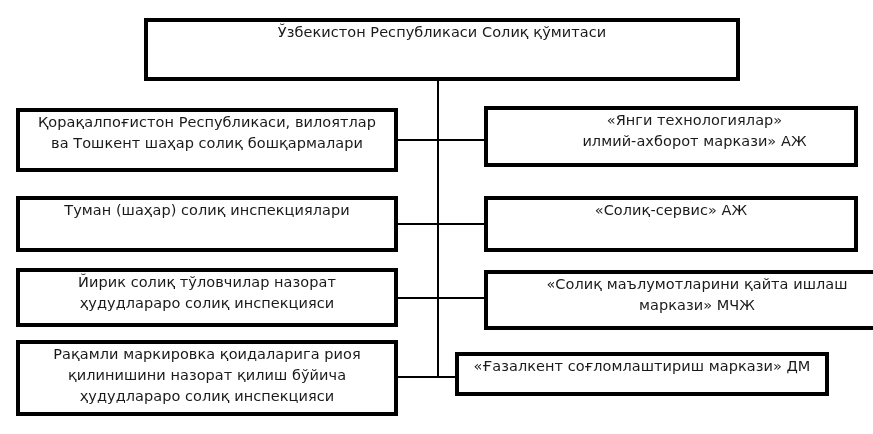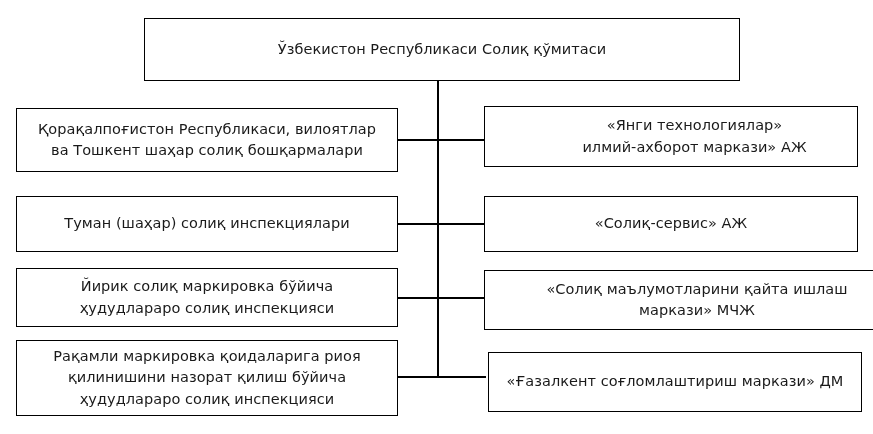--- a/index.html
+++ b/index.html
@@ -11,24 +11,23 @@
     position: relative;
     width: 873px;
     height: 434px;
     background: #ffffff;
     overflow: hidden;
     font-family: "DejaVu Sans", "Liberation Sans", sans-serif;
   }
   .node {
     position: absolute;
     box-sizing: border-box;
-    border: 1px solid #000000;
+    border: 4px solid #000000;
     background: #ffffff;
     display: flex;
-    align-items: center;
     justify-content: center;
     text-align: center;
     z-index: 3;
   }
   .node-label {
     display: block;
     color: #1a1a1a;
     font-size: 14.5px;
     line-height: 1.45;
     letter-spacing: 0.05px;
@@ -44,21 +43,21 @@
   }
   
   #node-left-0 { left: 16px;  top: 108px; width: 382px; height: 64px; }
   #node-left-1 { left: 16px;  top: 196px; width: 382px; height: 56px; }
   #node-left-2 { left: 16px;  top: 268px; width: 382px; height: 59px; }
   #node-left-3 { left: 16px;  top: 340px; width: 382px; height: 76px; }
   
   #node-right-0 { left: 484px; top: 106px; width: 374px; height: 61px; padding-left: 47px; }
   #node-right-1 { left: 484px; top: 196px; width: 374px; height: 56px; }
   #node-right-2 { left: 484px; top: 270px; width: 426px; height: 60px; }
-  #node-right-3 { left: 488px; top: 352px; width: 374px; height: 60px; }
+  #node-right-3 { left: 455px; top: 352px; width: 374px; height: 44px; }
 
   
   .connector {
     position: absolute;
     background: #000000;
     z-index: 1;
   }
   .v-line { width: 2px; }
   .h-line { height: 2px; }
 
@@ -87,21 +86,21 @@
   </div>
 
   <div class="node" id="node-left-1">
     <span class="node-label">Туман (шаҳар) солиқ инспекциялари</span>
   </div>
   <div class="node" id="node-left-0">
     <span class="node-label">Қорақалпоғистон Республикаси, вилоятлар
 ва Тошкент шаҳар солиқ бошқармалари</span>
   </div>
   <div class="node" id="node-left-2">
-    <span class="node-label">Йирик солиқ маркировка бўйича
+    <span class="node-label">Йирик солиқ тўловчилар назорат
 ҳудудлараро солиқ инспекцияси</span>
   </div>
   <div class="node" id="node-left-3">
     <span class="node-label">Рақамли маркировка қоидаларига риоя
 қилинишини назорат қилиш бўйича
 ҳудудлараро солиқ инспекцияси</span>
   </div>
 
   <div class="node" id="node-right-0">
     <span class="node-label">«Янги технологиялар»

